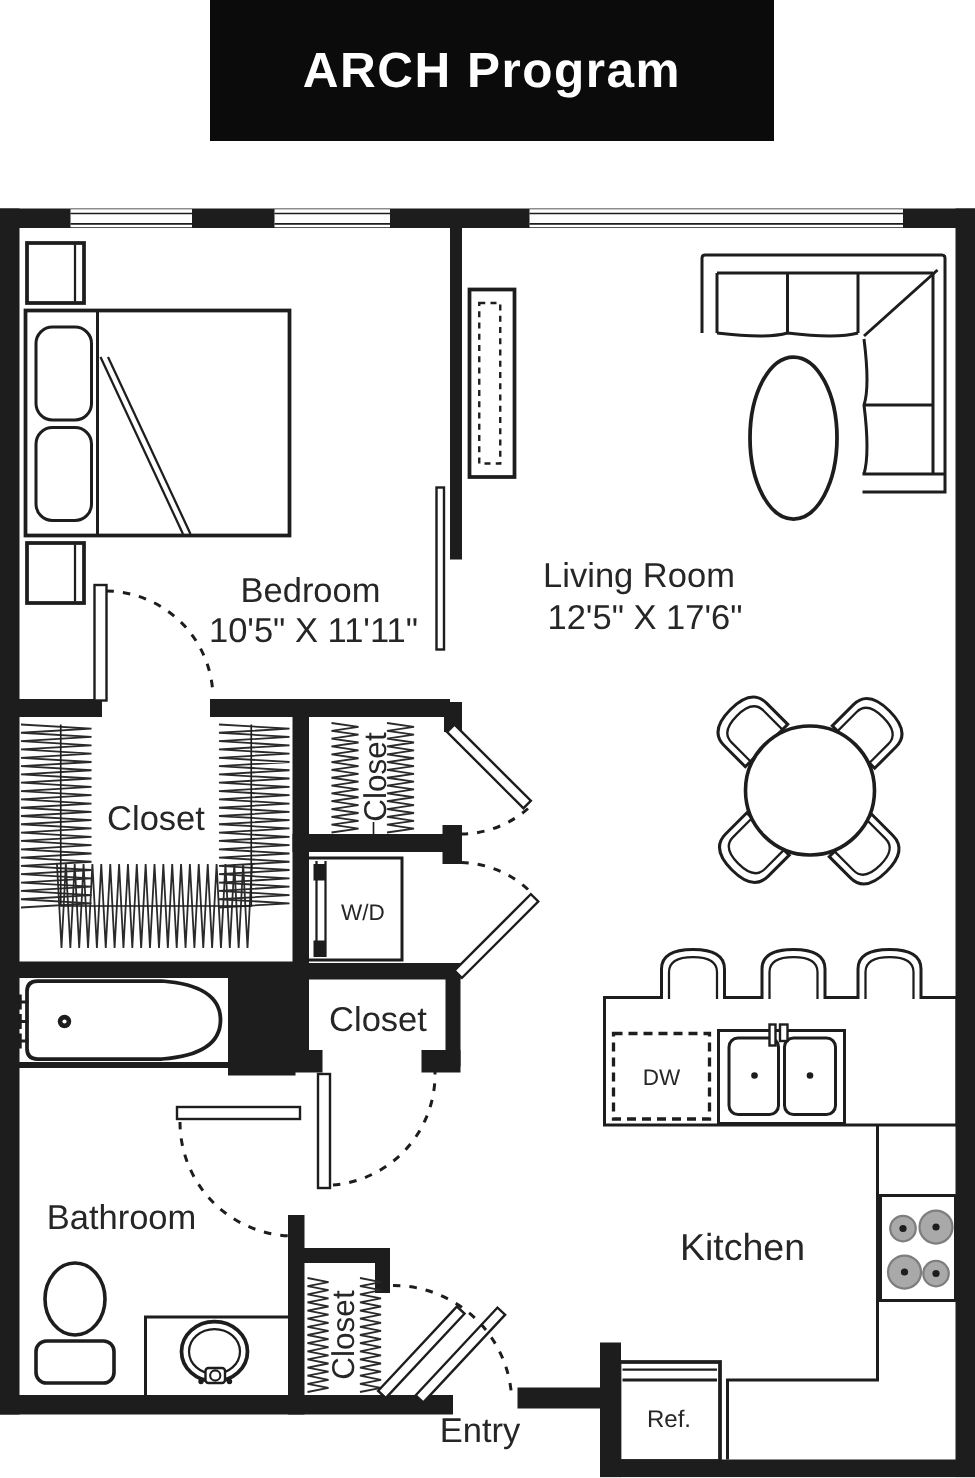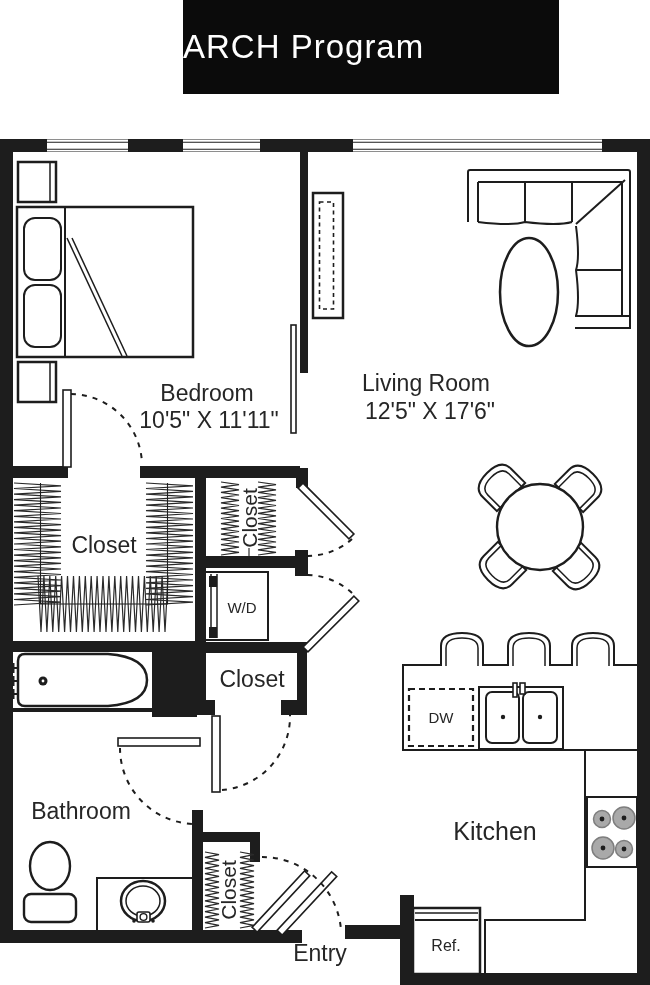--- a/index.html
+++ b/index.html
@@ -1,20 +1,20 @@
 <!DOCTYPE html>
 <html><head>
 <meta charset="utf-8">
 <style>
   html,body{margin:0;padding:0;background:#fff;}
   #stage{position:relative;width:650px;height:985px;background:#fff;overflow:hidden;
          font-family:"Liberation Sans",sans-serif;}
   #title-bar{position:absolute;left:140px;top:0;width:376px;height:94px;
-             display:flex;align-items:center;
-             font-size:33px;font-weight:400;letter-spacing:1px;margin-left:43px;}
+             display:flex;align-items:center;justify-content:center;
+             font-size:33px;font-weight:700;letter-spacing:1px;}
   svg{position:absolute;left:0;top:0;}
   svg text{font-family:"Liberation Sans",sans-serif;}
   .wall{stroke:none;}
   .ln{fill:none;stroke:#1d1d1d;stroke-width:2;}
   .ln25{fill:none;stroke:#1d1d1d;stroke-width:2.5;}
   .ln15{fill:none;stroke:#1d1d1d;stroke-width:1.5;}
   .thin{fill:none;stroke:#1d1d1d;stroke-width:1.1;}
   .wfill{fill:#fff;stroke:#1d1d1d;stroke-width:2;}
   .leaf{fill:#fff;stroke:#1d1d1d;stroke-width:1.6;}
   .arc{fill:none;stroke:#1d1d1d;stroke-width:2;stroke-dasharray:5 6;}

